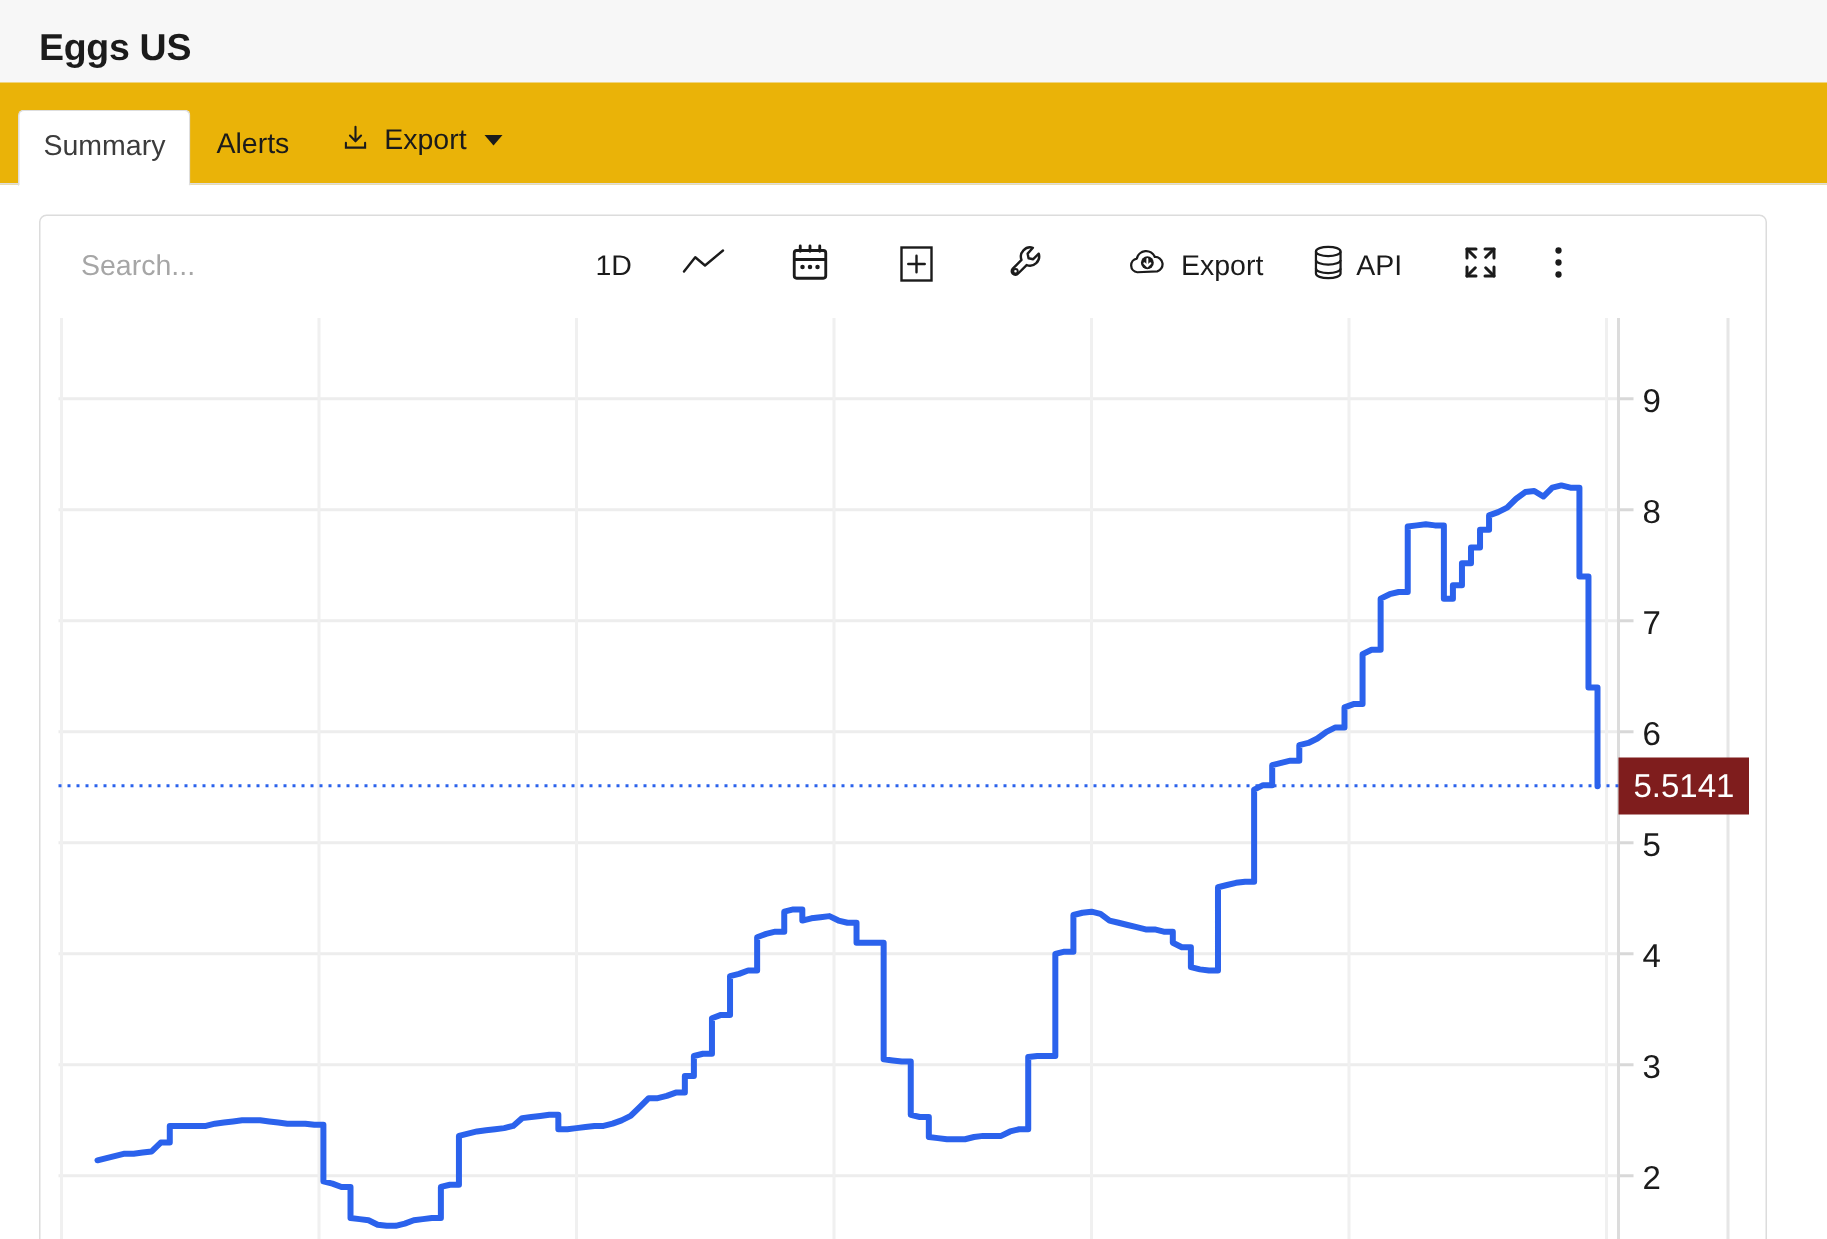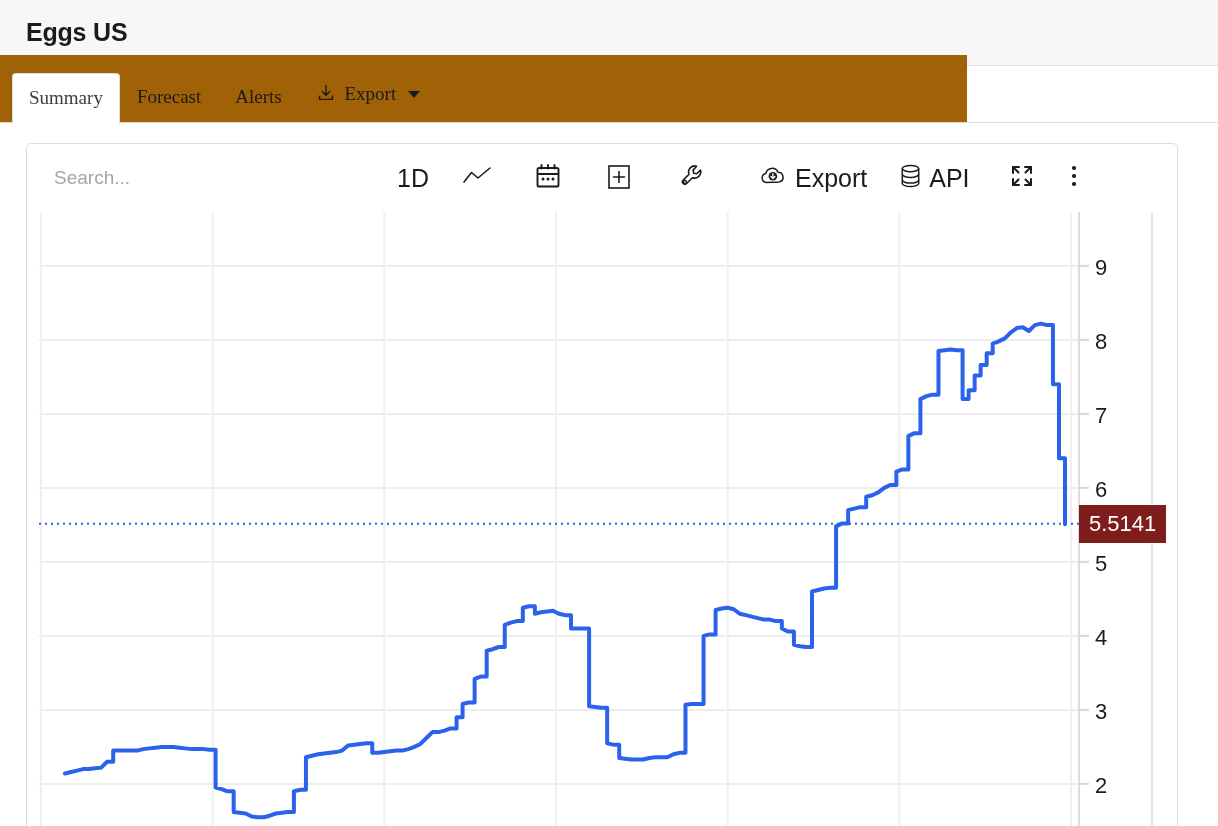--- a/index.html
+++ b/index.html
@@ -18,23 +18,22 @@
     background:#f7f7f7; border-bottom:1px solid #e2e2e2;
     display:flex; align-items:center;
   }
   .page-title {
     font-size:25px; font-weight:bold; color:#1b1b1b;
     padding-left:26px; letter-spacing:-0.2px;
   }
 
   
   .tabbar {
-    position:absolute; left:0; top:55px; width:967px; height:68px;
-    background:#a16207;
-    font-family:Liberation Serif, serif;
+    position:absolute; left:0; top:55px; width:1218px; height:68px;
+    background:#eab308;
   }
   .tabbar-underline {
     position:absolute; left:0; bottom:0; width:1218px; height:1px;
     background:#dedede;
   }
   .tabs { position:absolute; left:12px; bottom:0; display:flex; align-items:flex-end; height:68px; }
   .tab {
     font-size:19px; color:#1b1b1b;
     padding:14px 16px 16px 16px;
     line-height:1;
@@ -82,21 +81,21 @@
     padding-left:15px; width:345px; height:44px;
   }
   .search-input::placeholder { color:#a6a6a6; }
   .tb-group { display:flex; align-items:center; }
   .tb-btn {
     display:flex; align-items:center; justify-content:center;
     height:44px; cursor:pointer; color:#1b1b1b;
     font-size:19px; padding:0 13px; white-space:nowrap;
   }
   .tb-btn.wide { padding:0 9px; gap:7px; }
-  .tb-label { font-size:25px; color:#1b1b1b; }
+  .tb-label { font-size:19px; color:#1b1b1b; }
 
   
   .chart-wrap {
     position:absolute; left:0; top:68px; width:1152px; height:632px;
   }
   .series-legend {
     position:absolute; left:13px; top:12px;
     font-size:18px; color:#1b1b1b; white-space:nowrap; z-index:5;
   }
   .legend-last { color:#2a6cf0; margin-left:5px; }
@@ -117,23 +116,20 @@
 <div id="app">
 
   <div class="page-header">
     <div class="page-title">Eggs US</div>
   </div>
 
   <div class="tabbar">
     <div class="tabs">
       <div class="tab active">
         <span>Summary</span>
-      </div>
-      <div class="tab">
-        <span>Forecast</span>
       </div>
       <div class="tab">
         <span>Alerts</span>
       </div>
       <div class="tab">
         <span class="dl-icon">
           <svg width="20" height="20" viewBox="0 0 20 20">
             <path d="M10 2.5 L10 12 M6.3 8.4 L10 12.2 L13.7 8.4" fill="none" stroke="#1b1b1b" stroke-width="1.4" stroke-linecap="round" stroke-linejoin="round"></path>
             <path d="M3.6 13.2 L3.6 16.4 L16.4 16.4 L16.4 13.2" fill="none" stroke="#1b1b1b" stroke-width="1.4" stroke-linecap="round"></path>
           </svg>

